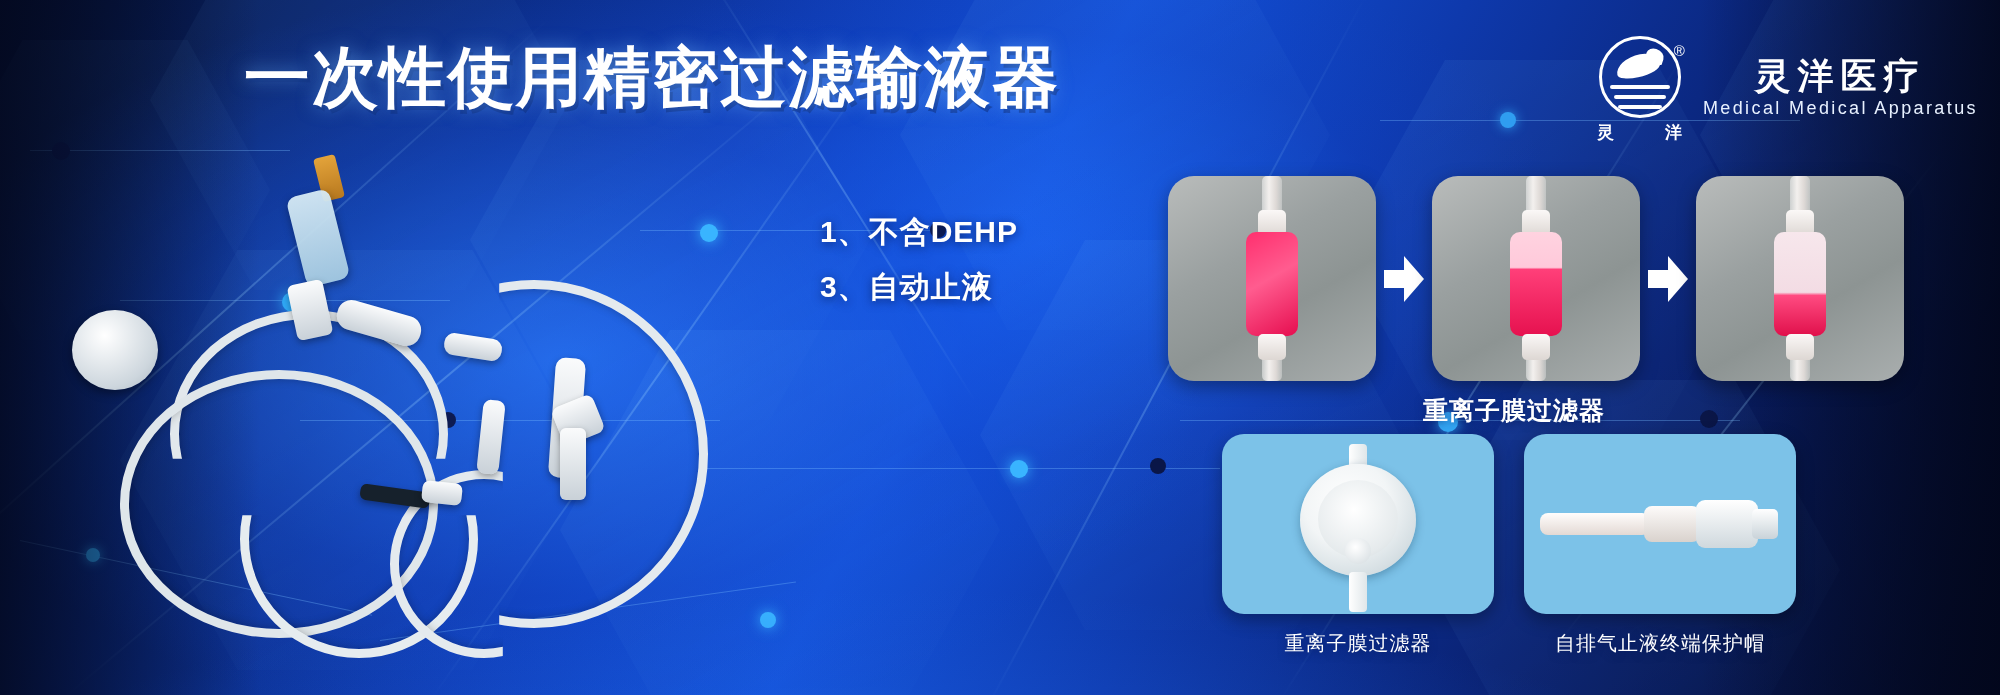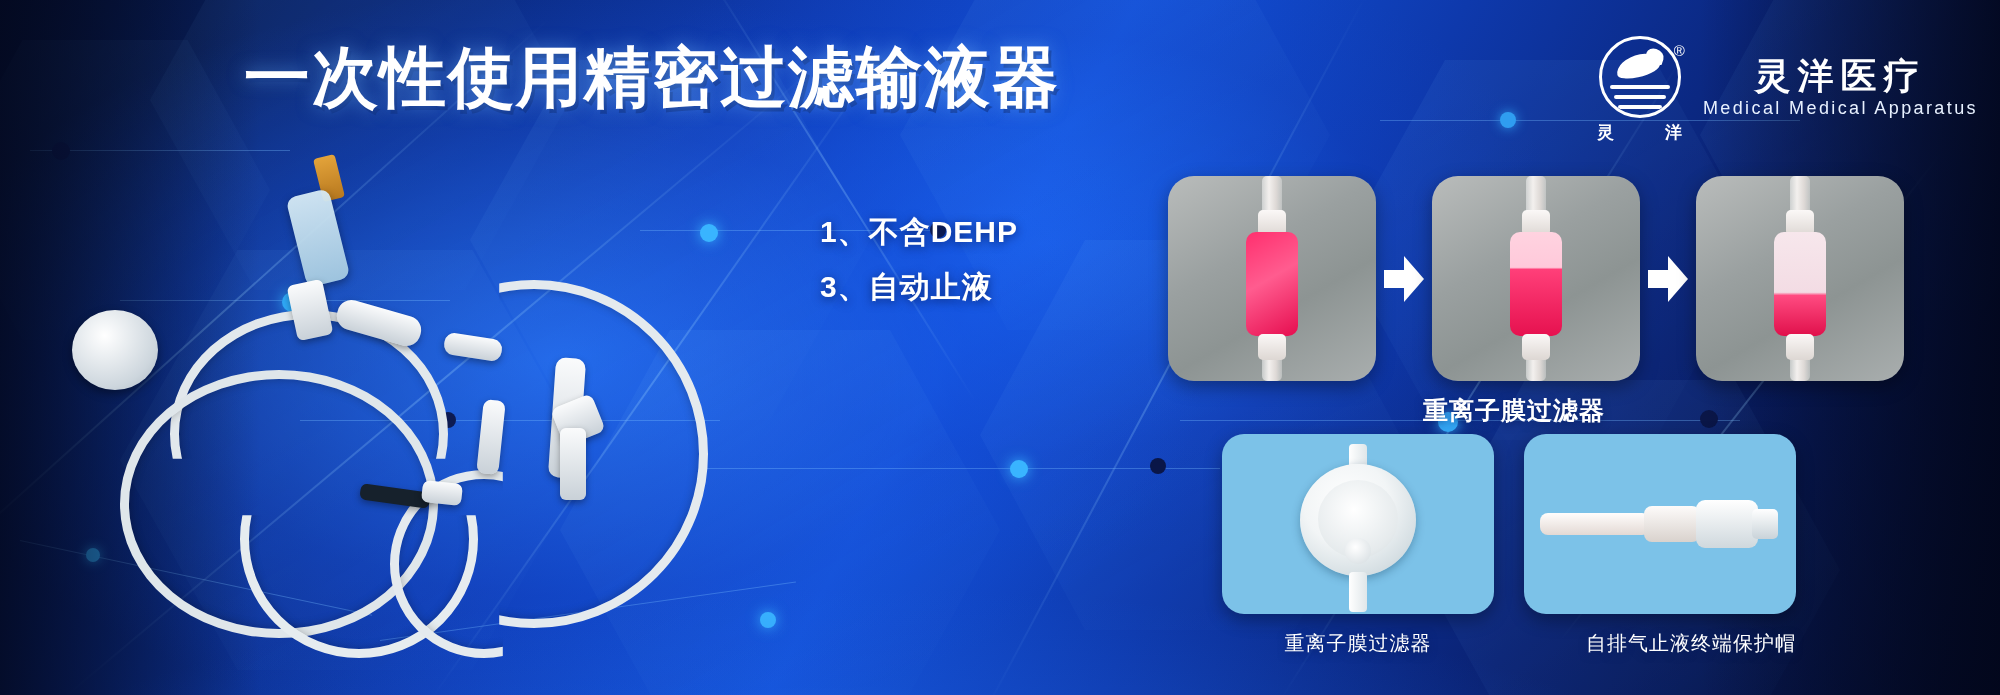--- a/index.html
+++ b/index.html
@@ -124,21 +124,21 @@
   .photo-row2{position:absolute;left:1222px;top:434px;display:flex;gap:30px;}
   .photo2{
     width:272px;height:180px;border-radius:22px;position:relative;overflow:hidden;
     background:#7cc2e8;box-shadow:0 6px 18px rgba(0,0,0,.32);
   }
   .cap-bot{
     position:absolute;top:630px;color:#fff;font-size:20px;font-weight:normal;letter-spacing:1px;
     text-shadow:0 2px 8px rgba(5,25,90,.7);text-align:center;
   }
   .cap-bot.one{left:1222px;width:272px;}
-  .cap-bot.two{left:1524px;width:272px;text-align:right;}
+  .cap-bot.two{left:1524px;width:272px;}
 
   
   .f-body{position:absolute;left:50%;top:30px;margin-left:-58px;width:116px;height:112px;border-radius:50%;
     background:radial-gradient(circle at 40% 34%,#ffffff 0%,#f2f5f6 42%,#d7e0e4 72%,#bcc8cd 100%);
     box-shadow:0 3px 8px rgba(20,60,90,.35);}
   .f-inner{position:absolute;left:50%;top:46px;margin-left:-40px;width:80px;height:78px;border-radius:50%;
     background:radial-gradient(circle at 45% 38%,#ffffff,#e5eaec 70%,#cdd6da);}
   .f-nipple{position:absolute;left:50%;margin-left:-9px;width:18px;border-radius:4px;
     background:linear-gradient(90deg,#ffffff,#dfe6e9);}
   .f-port{position:absolute;left:50%;top:104px;margin-left:-13px;width:26px;height:26px;border-radius:50%;

